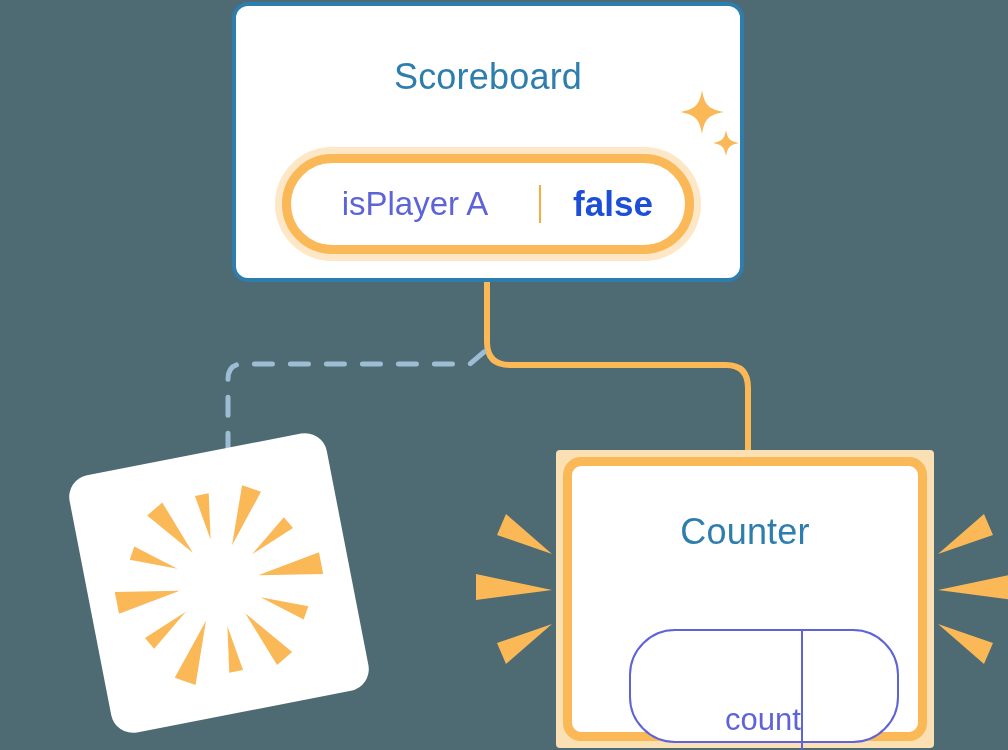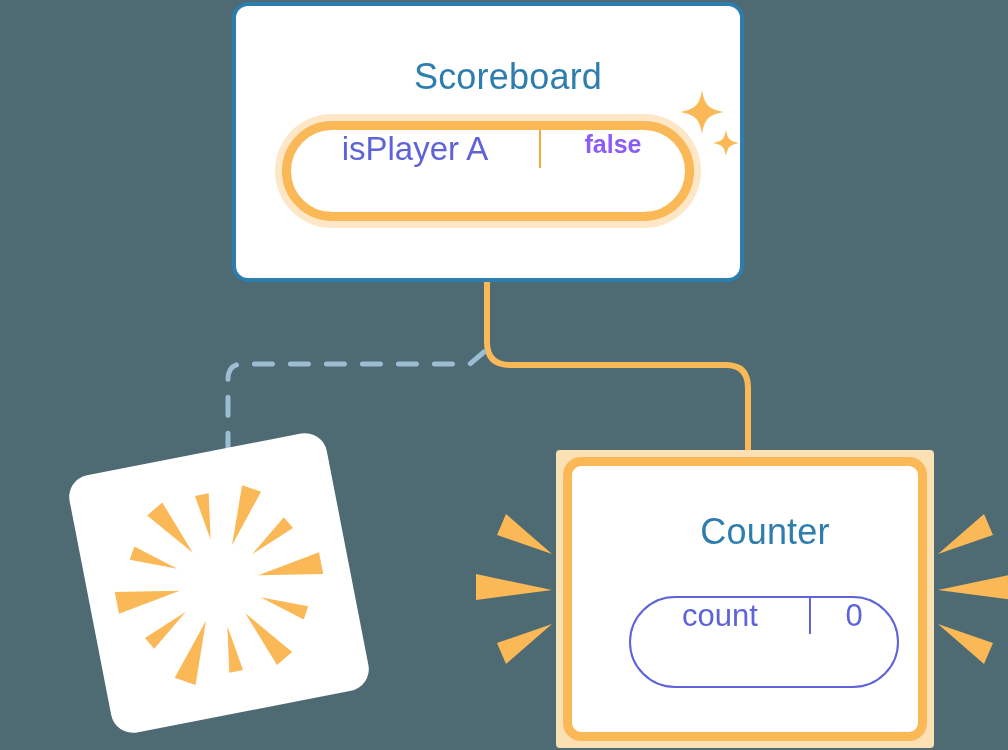--- a/index.html
+++ b/index.html
@@ -76,32 +76,32 @@
   .card-title {
     position: absolute;
     left: 0;
     width: 100%;
     text-align: center;
     color: #2d7eae;
     font-size: 36px;
     font-weight: 500;
     letter-spacing: 0.2px;
     white-space: nowrap;
-    margin-left: 20px;
   }
   #title-scoreboard { top: 50px; }
   #title-counter    { top: 45px; }
 
   
   .pill {
     position: absolute;
     display: flex;
-    align-items: flex-start;
+    align-items: center;
     box-sizing: border-box;
     background: #ffffff;
+    margin-top: 33px;
   }
   .pill .pill-key,
   .pill .pill-val {
     display: flex;
     align-items: center;
     justify-content: center;
     white-space: nowrap;
   }
 
   
@@ -116,33 +116,34 @@
   }
   #pill-scoreboard .pill-key {
     flex: 0 0 248px;
     border-right: 2px solid #f6ab3e;
     color: #5e64d8;
     font-size: 33px;
     font-weight: 400;
   }
   #pill-scoreboard .pill-val {
     flex: 1 1 auto;
-    color: #8b5cf6;
-    font-size: 25px;
+    color: #1d4ed8;
+    font-size: 35px;
     font-weight: 700;
   }
 
   
   #pill-counter {
     left: 57px;
     top: 130px;
     width: 270px;
-    height: 92px;
+    height: 114px;
     border: 2px solid #5e64d8;
     border-radius: 46px;
+    flex-direction: column;
   }
   #pill-counter .pill-key {
     flex: 0 0 178px;
     border-right: 2px solid #5e64d8;
     color: #5e64d8;
     font-size: 31px;
     font-weight: 400;
   }
   #pill-counter .pill-val {
     flex: 1 1 auto;

